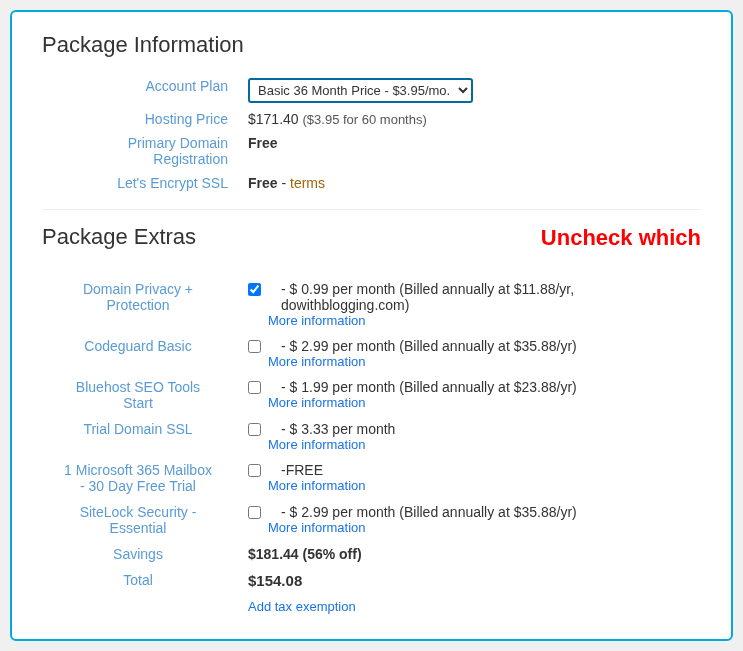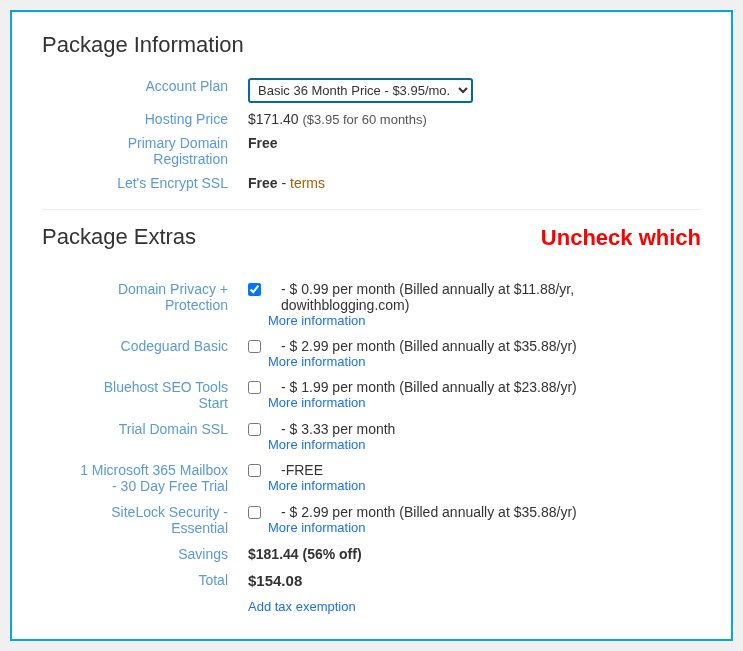--- a/index.html
+++ b/index.html
@@ -8,21 +8,21 @@
       background: #f0f0f0;
       display: flex;
       justify-content: center;
       align-items: center;
       min-height: 100vh;
       padding: 10px;
     }
     .card {
       background: #fff;
       border: 2px solid #00aadd;
-      border-radius: 0;
+      border-radius: 6px;
       width: 743px;
       padding: 20px 30px 20px 30px;
       position: relative;
     }
     .section-title {
       font-size: 22px;
       color: #333;
       margin-bottom: 16px;
       font-weight: normal;
     }
@@ -85,21 +85,21 @@
     .extras-table {
       width: 100%;
       border-collapse: collapse;
     }
     .extras-table td {
       padding: 5px 6px;
       vertical-align: top;
       font-size: 14px;
     }
     .extras-table .label-cell {
-      text-align: right;
+      text-align: center;
       color: #5b9bd5;
       width: 200px;
       padding-right: 14px;
     }
     .extras-table .value-cell {
       color: #333;
     }
     .more-info {
       color: #1a73e8;
       text-decoration: none;

